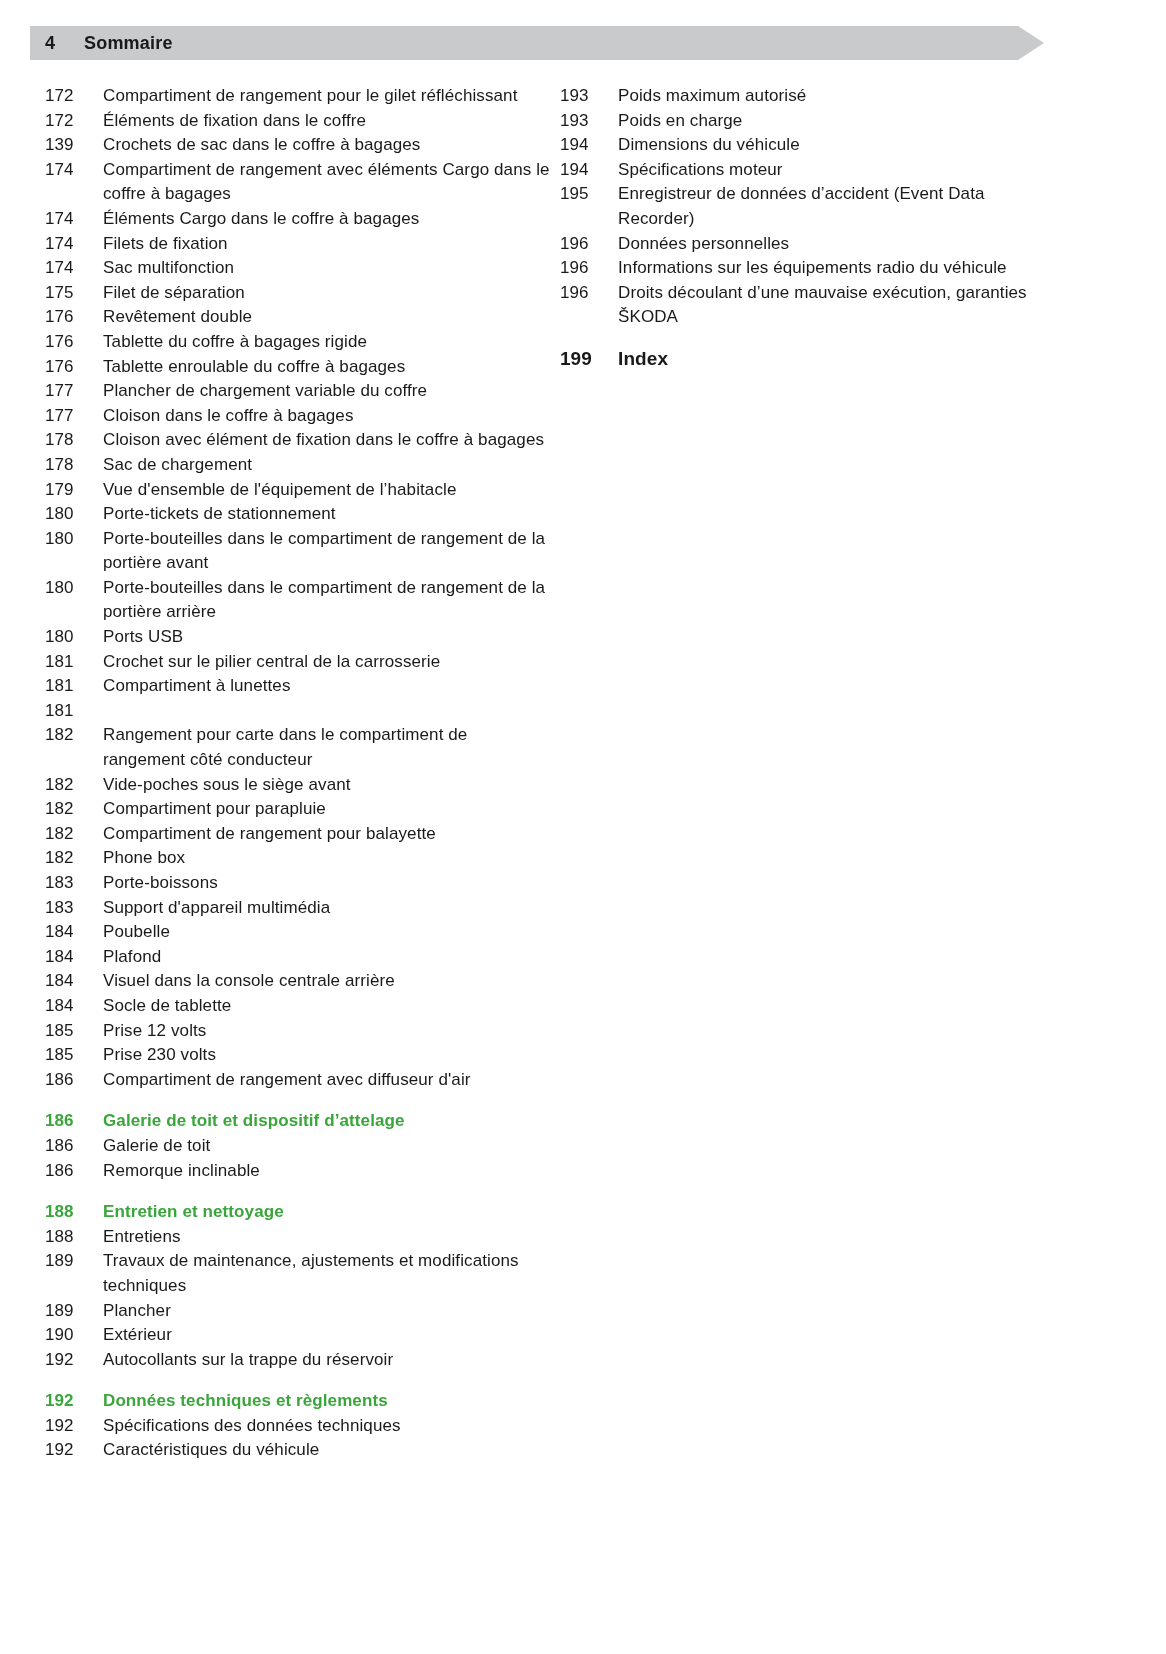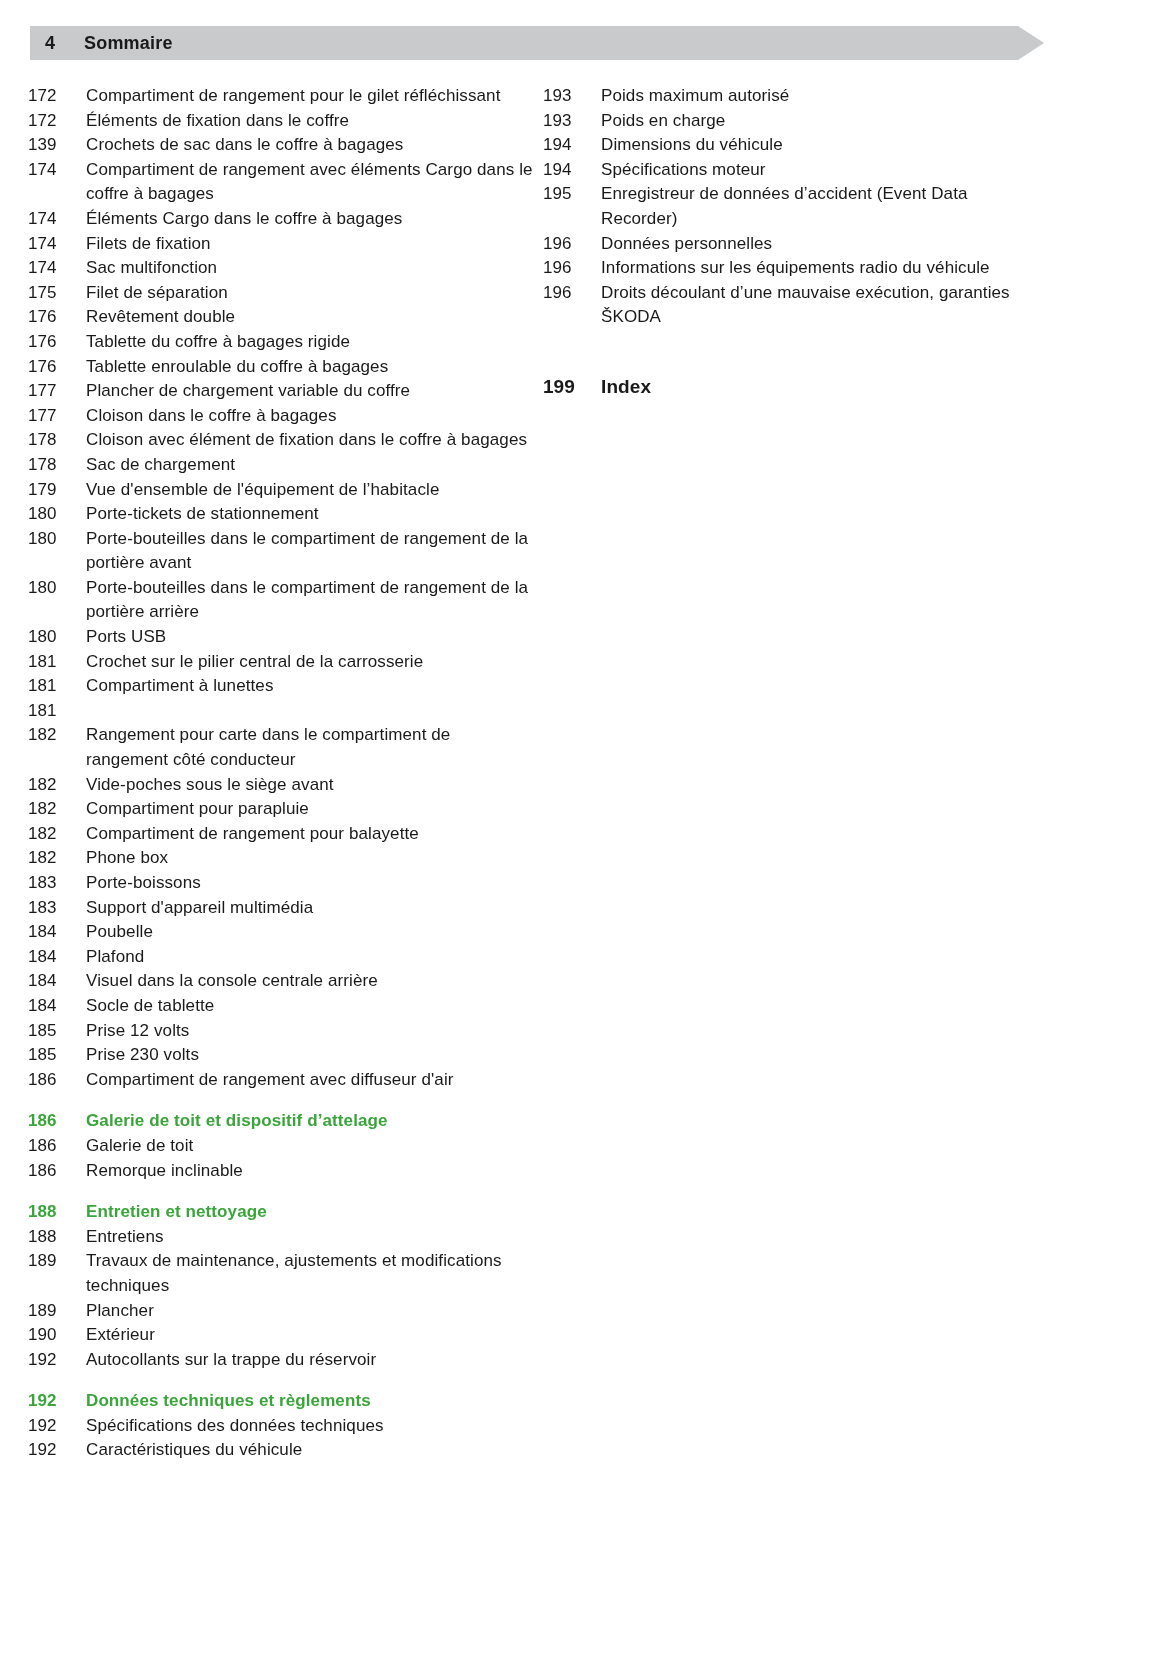--- a/index.html
+++ b/index.html
@@ -22,21 +22,21 @@
     font-weight: 700;
     font-size: 18px;
     color: var(--text-color, #1a1a1a);
   }
   .banner .page-num { margin-left: 15px; }
   .banner .doc-title { margin-left: 29px; letter-spacing: 0.2px; }
 
   .columns {
     display: flex;
     margin-top: 24px;
-    padding-left: 28px;
+    padding-left: 45px;
   }
   .col { width: 505px; }
   .col + .col { margin-left: 10px; }
 
   .row { display: flex; align-items: baseline; }
   .num {
     flex: 0 0 58px;
     font-size: 17px;
     line-height: 24.6px;
   }
@@ -51,21 +51,20 @@
   .row.section .title {
     color: var(--section-green, #3aa53a);
     font-weight: 700;
   }
   .row.index { margin-top: 16px; }
   .row.index .num,
   .row.index .title {
     font-weight: 700;
     font-size: 19px;
     line-height: 26px;
-    margin-top: 28px;
   }
 </style>
 </head>
 <body>
 
 <div class="page">
 
   <header class="banner">
     <span class="page-num">4</span>
     <span class="doc-title">Sommaire</span>

